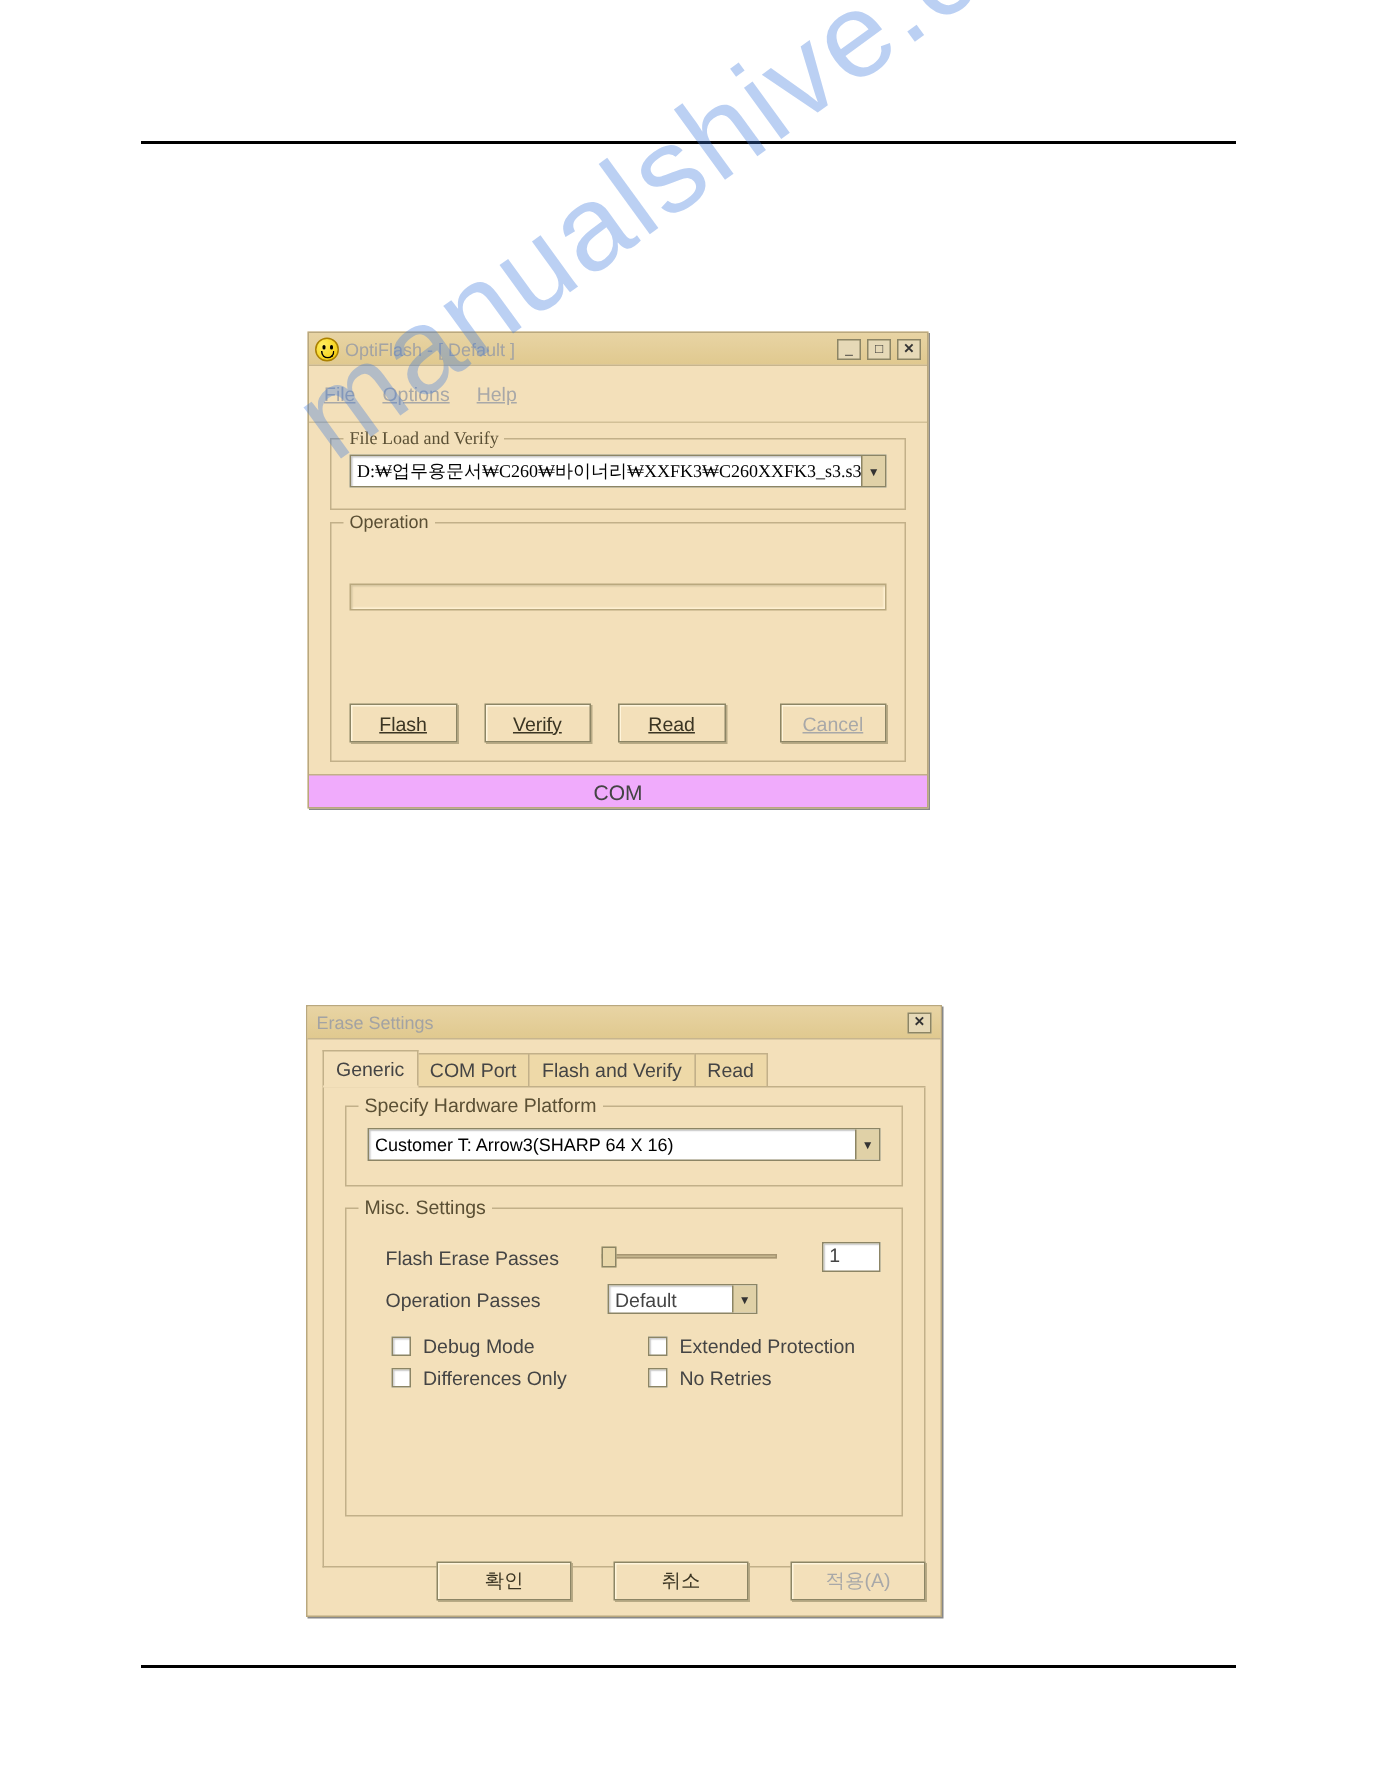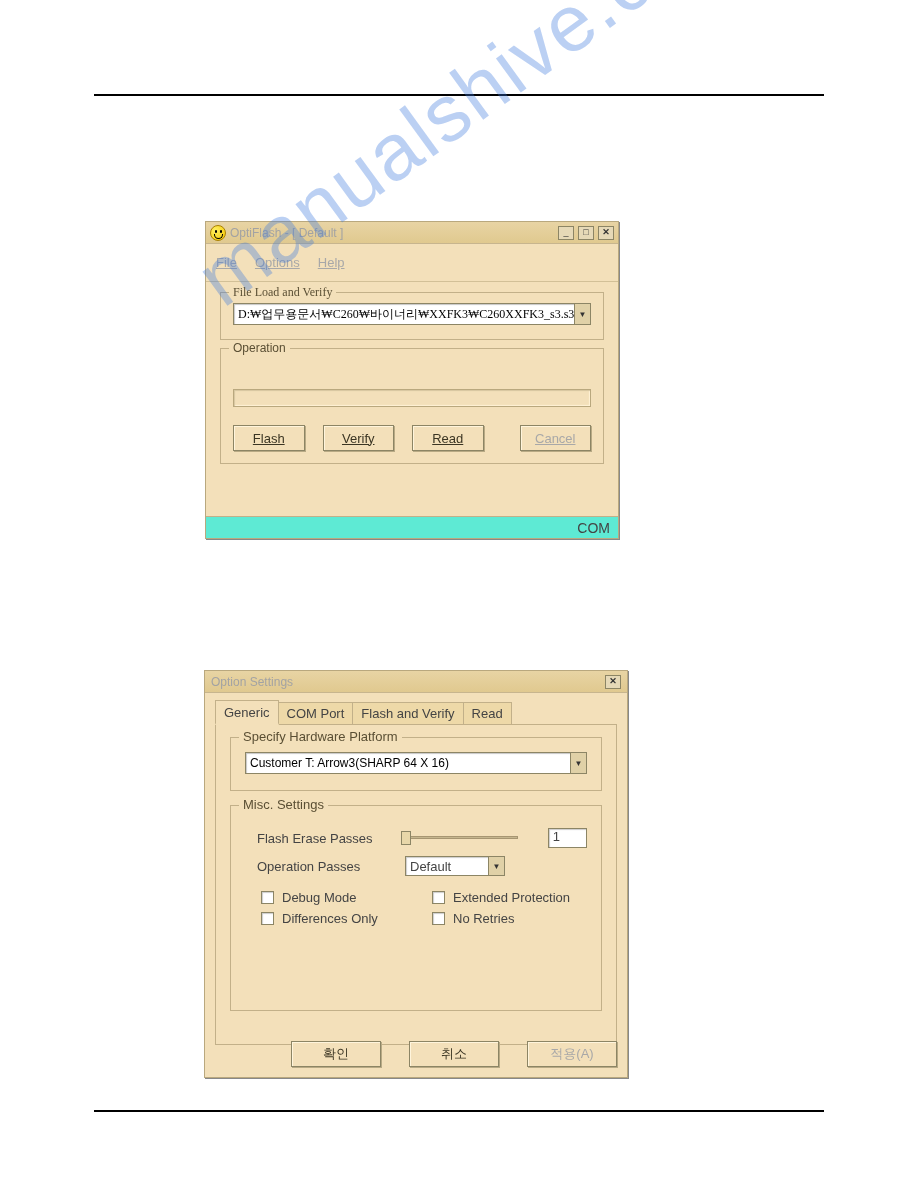--- a/index.html
+++ b/index.html
@@ -95,21 +95,21 @@
     box-shadow: inset 1px 1px 1px #c7c7c7;
   }
   .combo1 .val, .combo2 .val { flex:1; padding:0 4px; white-space:nowrap; overflow:hidden; }
   .combo-btn {
     width: 16px; height: 100%;
     background: #e0d1a7;
     border-left:1px solid #8c8565;
     display:flex; align-items:center; justify-content:center;
     font-size: 8px; color:#333;
   }
-  .group2 { margin: 4px 14px 0 14px; border:1px solid #c2b089; position:relative; height: 116px; padding:10px 12px; }
+  .group2 { margin: 4px 14px 0 14px; border:1px solid #c2b089; position:relative; height: 160px; padding:10px 12px; }
   .group2 .legend { position:absolute; top:-8px; left:8px; background:#f3e0ba; padding:0 4px; color:#5a4f34;}
   .progress1 {
     margin-top: 30px;
     width: 100%; height: 18px;
     border:1px solid #b9a87e;
     background: #f3e0ba;
     box-shadow: inset 1px 1px 1px #d6c6a0, inset -1px -1px 1px #fff2d6;
   }
   .btnrow1 { position:absolute; left:12px; right:12px; bottom:12px; display:flex; gap:18px; }
   .btn {
@@ -119,23 +119,23 @@
     box-shadow: inset 1px 1px 0 #fff5dc, 1px 1px 0 #b8aa85;
     display:flex; align-items:center; justify-content:center;
     font-size: 13px; color:#3b3523;
   }
   .btn .u { text-decoration: underline; }
   .btn.w { width: 72px; }
   .btn.disabled { color: #a8a8a8; }
   .btnrow1 .spacer { flex:1; }
   .statusbar1 {
     position:absolute; left:0; right:0; bottom:0; height:22px;
-    border-top:1px solid #c2b089; display:flex; align-items:center; justify-content:flex-end;
+    border-top:1px solid #c2b089; display:flex; align-items:center; justify-content:center;
     padding: 0 8px; color:#444; font-size:14px;
-    background:#5eead4;
+    background:#f0abfc;
   }
 
   
   .win2 {
     position:absolute; left:204px; top:670px;
     width: 424px; height: 408px;
     background:#f3e0ba;
     border:1px solid #b9a87e;
     box-shadow: 1px 1px 0 #888;
   }
@@ -276,21 +276,21 @@
     </div>
   </div>
 
   <div class="statusbar1">
     <span>COM</span>
   </div>
 </div>
 
 <div class="win2">
   <div class="titlebar2">
-    <span>Option Settings</span>
+    <span>Erase Settings</span>
     <span class="spacer"></span>
     <span class="tb-btn close">✕</span>
   </div>
 
   <div class="tabs2">
     <div class="tab2 active">Generic</div>
     <div class="tab2">COM Port</div>
     <div class="tab2">Flash and Verify</div>
     <div class="tab2">Read</div>
   </div>

